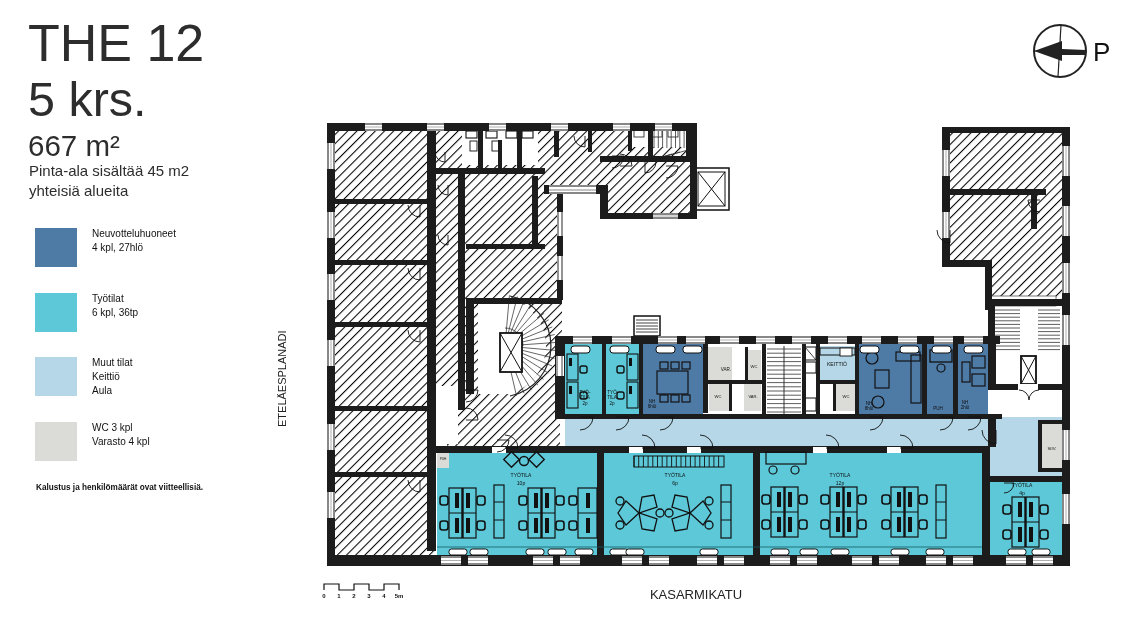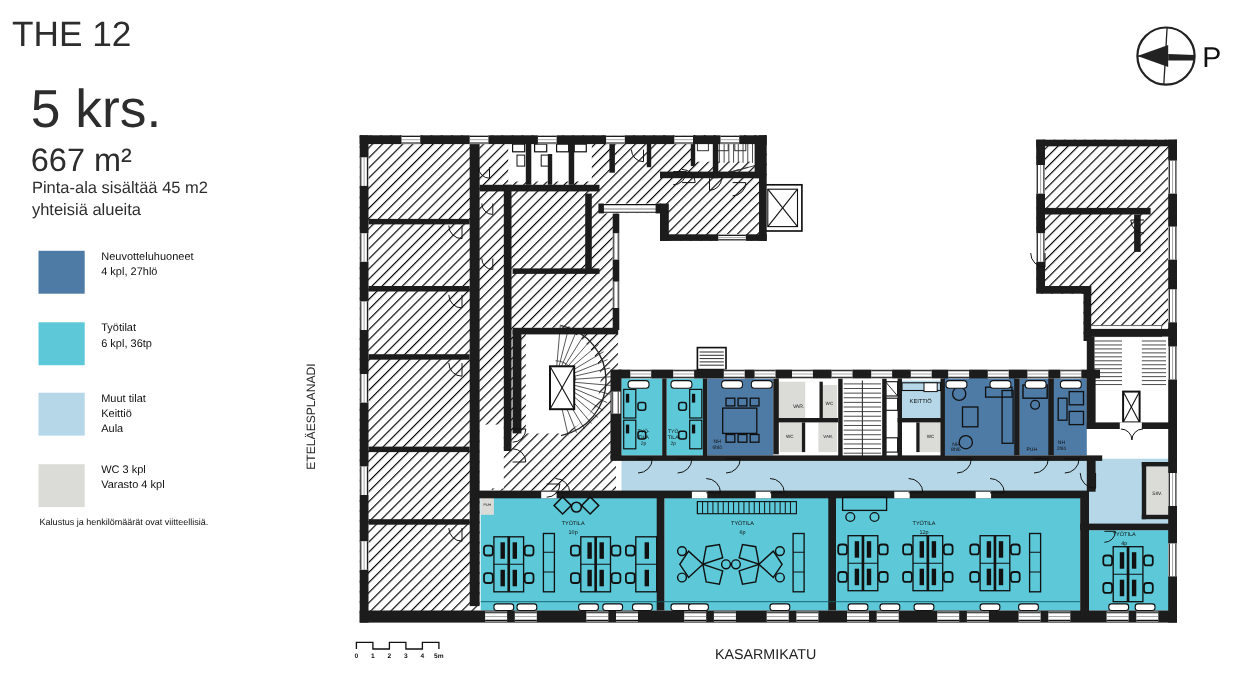--- a/index.html
+++ b/index.html
@@ -1,23 +1,23 @@
 <!DOCTYPE html>
 <html><head><meta charset="utf-8">
 <style>
 html,body{margin:0;padding:0;background:#fff;width:1143px;height:635px;overflow:hidden}
 body{font-family:"Liberation Sans",sans-serif;position:relative;color:#2d2d2d}
-.t1{position:absolute;left:11px;top:13px;font-size:32px}
+.t1{position:absolute;left:28px;top:13px;font-size:52px}
 .t2{position:absolute;left:28px;top:71px;font-size:48.5px}
 .t3{position:absolute;left:28px;top:129px;font-size:29.5px}
 .t4{position:absolute;left:29px;top:161px;font-size:15px;line-height:1.33}
 .leg{position:absolute;left:35px;width:260px}
 .legbox{width:42px;height:39px;position:absolute;left:0;top:0}
 .legtxt{position:absolute;left:57px;top:-1px;font-size:10px;line-height:1.4;color:#111}
-.note{position:absolute;left:36px;top:470px;font-size:8.2px;font-weight:normal;color:#111}
+.note{position:absolute;left:36px;top:483px;font-size:8.2px;font-weight:bold;color:#111}
 svg{position:absolute;left:0;top:0}
 </style></head>
 <body>
 <svg width="1143" height="635" viewBox="0 0 1143 635" font-family="Liberation Sans, sans-serif">
     <defs>
       <pattern id="h" patternUnits="userSpaceOnUse" width="6.5" height="6.5" patternTransform="rotate(-45)">
         <rect width="6.5" height="6.5" fill="white"></rect>
         <line x1="0" y1="0" x2="6.5" y2="0" stroke="#000" stroke-width="2.1"></line>
       </pattern>
       <g id="desk4">

